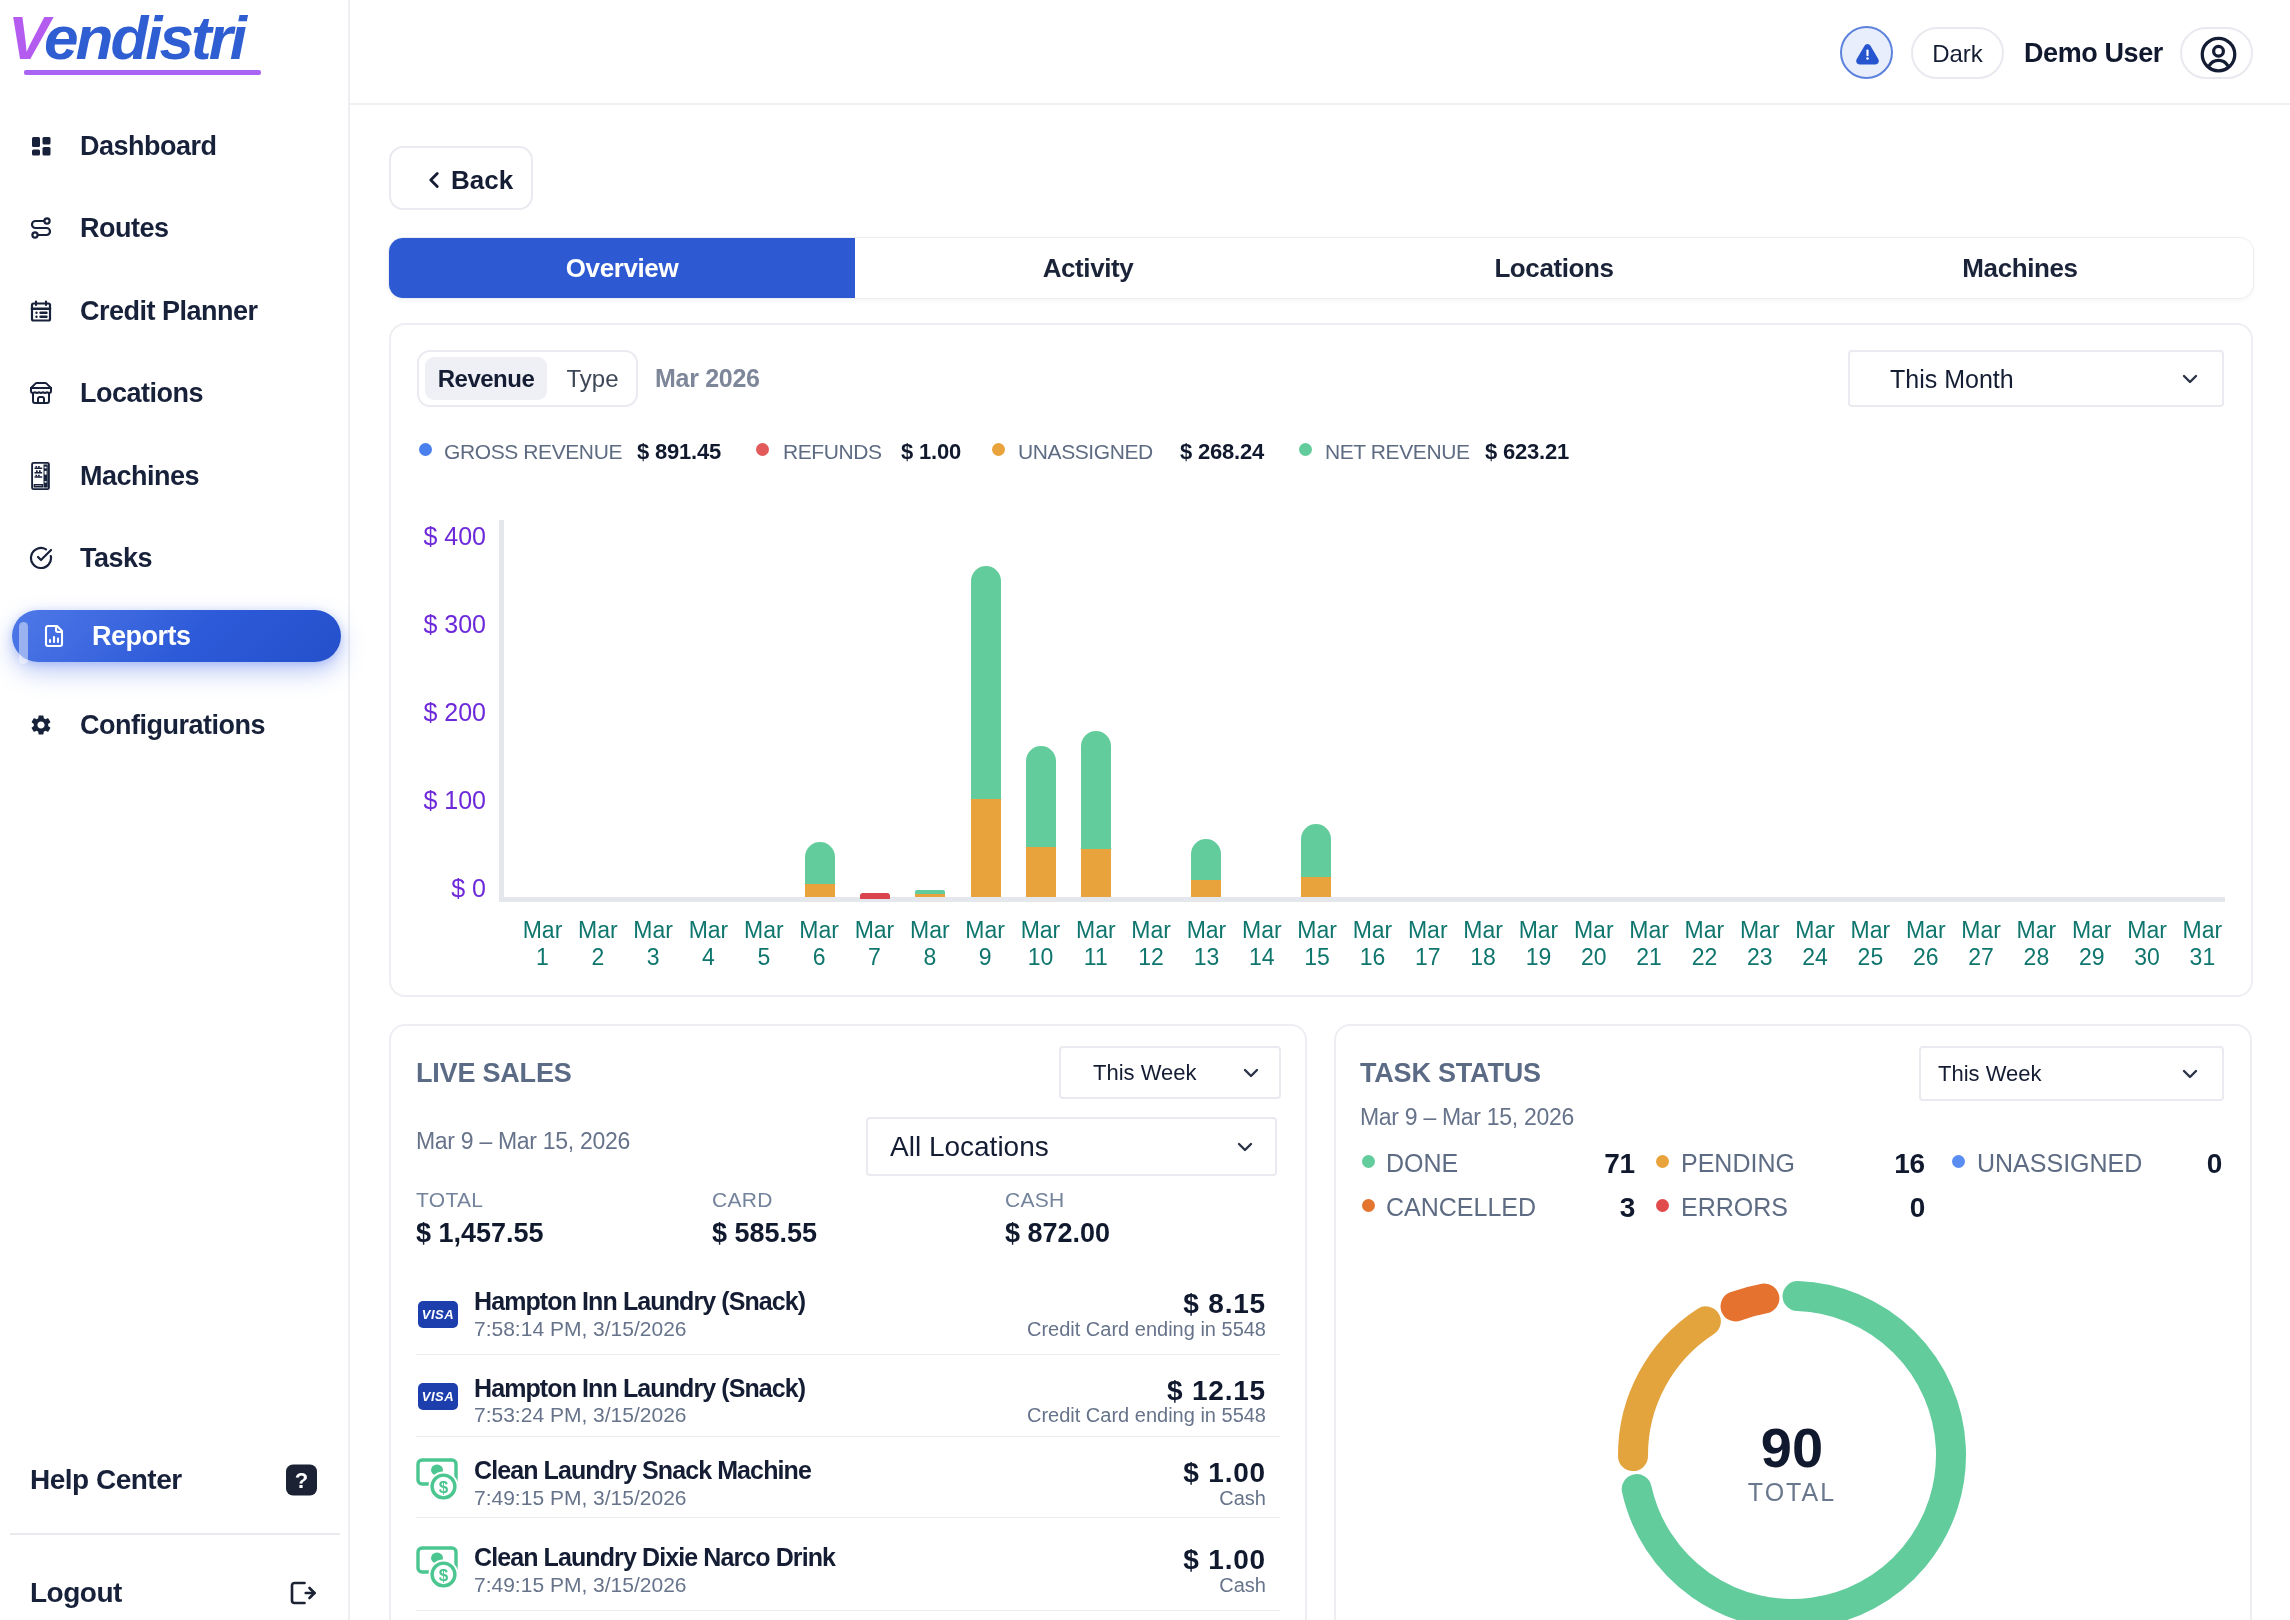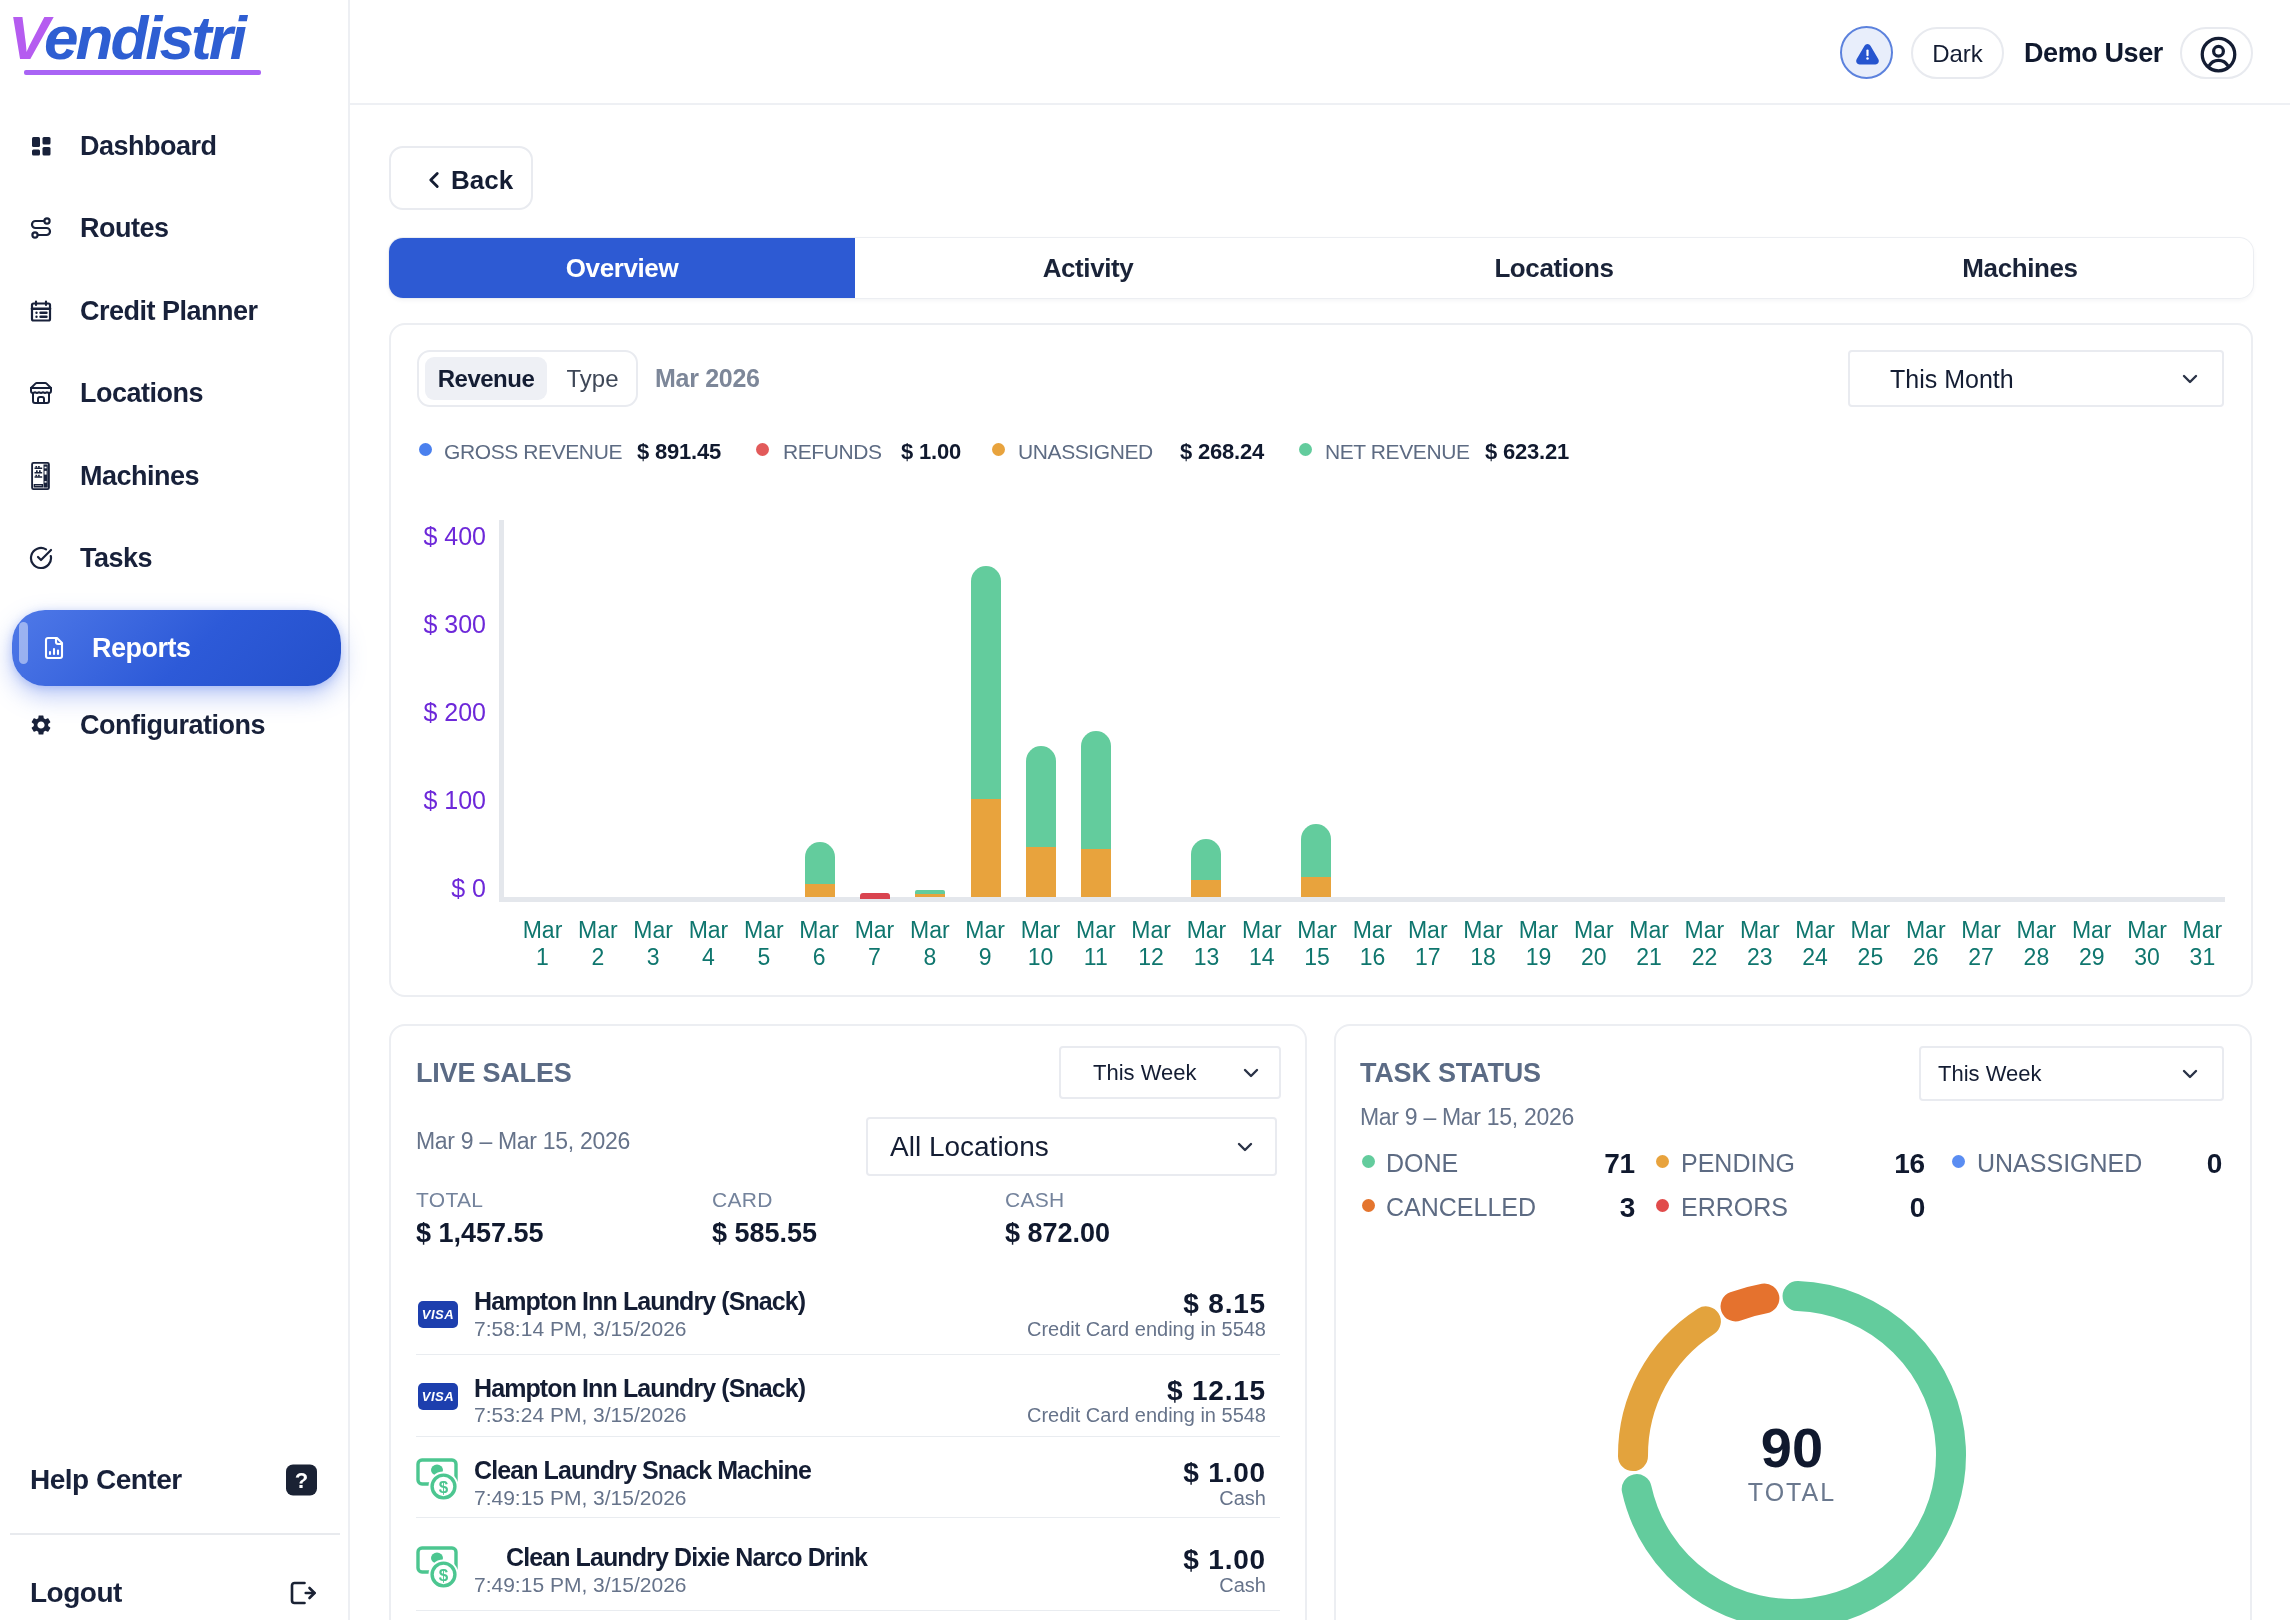--- a/index.html
+++ b/index.html
@@ -139,21 +139,21 @@
   </div>
   <div class="nav-item" style="top:525px;">
     <span class="nicon">
         <svg viewBox="0 0 24 24" fill="none" stroke="currentColor" stroke-width="2.2" stroke-linecap="round" stroke-linejoin="round">
           <path d="M21.8 10A10 10 0 1 1 17 3.34"></path>
           <path d="m9 11 3 3L22 4"></path>
         </svg>
       </span>
     <span class="nlabel">Tasks</span>
   </div>
-  <div class="nav-item nav-active" style="top:610px; height:76px;">
+  <div class="nav-item nav-active" style="top:610px; height:52px;">
     <span class="nicon">
         <svg viewBox="0 0 24 24" fill="none" stroke="currentColor" stroke-width="2.1" stroke-linecap="round" stroke-linejoin="round">
           <path d="M15 2H6a2 2 0 0 0-2 2v16a2 2 0 0 0 2 2h12a2 2 0 0 0 2-2V7z"></path>
           <path d="M14 2v4a2 2 0 0 0 2 2h4"></path>
           <path d="M8 18v-2M12 18v-5M16 18v-3.5"></path>
         </svg>
       </span>
     <span class="nlabel">Reports</span>
   </div>
   <div class="nav-item" style="top:692px;padding-left:8px;">
@@ -342,21 +342,21 @@
     <span class="tx-amt" style="left:1016px; top:1457px; width:250px;">$ 1.00</span>
     <span class="tx-right" style="left:966px; top:1487px; width:300px;">Cash</span>
     <div class="divider" style="left:416px; top:1517px; width:864px;"></div>
     <div class="abs" style="left:416px; top:1546px;"><svg width="42" height="44" viewBox="0 0 42 44" fill="none" stroke="#4cc690" stroke-width="3.4" stroke-linejoin="round">
         <rect x="2" y="2" width="38" height="24" rx="4"></rect>
         <ellipse cx="21" cy="12" rx="6" ry="5.4" fill="#4cc690" stroke="none"></ellipse>
         <circle cx="27.5" cy="28.5" r="15" fill="#fff" stroke="none"></circle>
         <circle cx="27.5" cy="28.5" r="11.4"></circle>
         <text x="27.5" y="34.6" font-size="17" fill="#4cc690" stroke="none" text-anchor="middle" font-weight="bold">$</text>
       </svg></div>
-    <span class="tx-title" style="left:474px; top:1543px;margin-left:32px;">Clean Laundry Dixie Narco Drink</span>
+    <span class="tx-title" style="left:474px; top:1543px;">Clean Laundry Dixie Narco Drink</span>
     <span class="tx-sub" style="left:474px; top:1573px;">7:49:15 PM, 3/15/2026</span>
     <span class="tx-amt" style="left:1016px; top:1544px; width:250px;">$ 1.00</span>
     <span class="tx-right" style="left:966px; top:1574px; width:300px;">Cash</span>
     <div class="divider" style="left:416px; top:1610px; width:864px;"></div>
   </div>
 
 <div class="card" style="left:1334px; top:1024px; width:918px; height:640px;"></div>
 <span class="card-title" style="left:1360px; top:1058px;">TASK STATUS</span>
 <div class="select" style="left:1919px; top:1046px; width:305px; height:55px;">
   <span class="stxt" style="left:17px; font-size:22px;">This Week</span>

